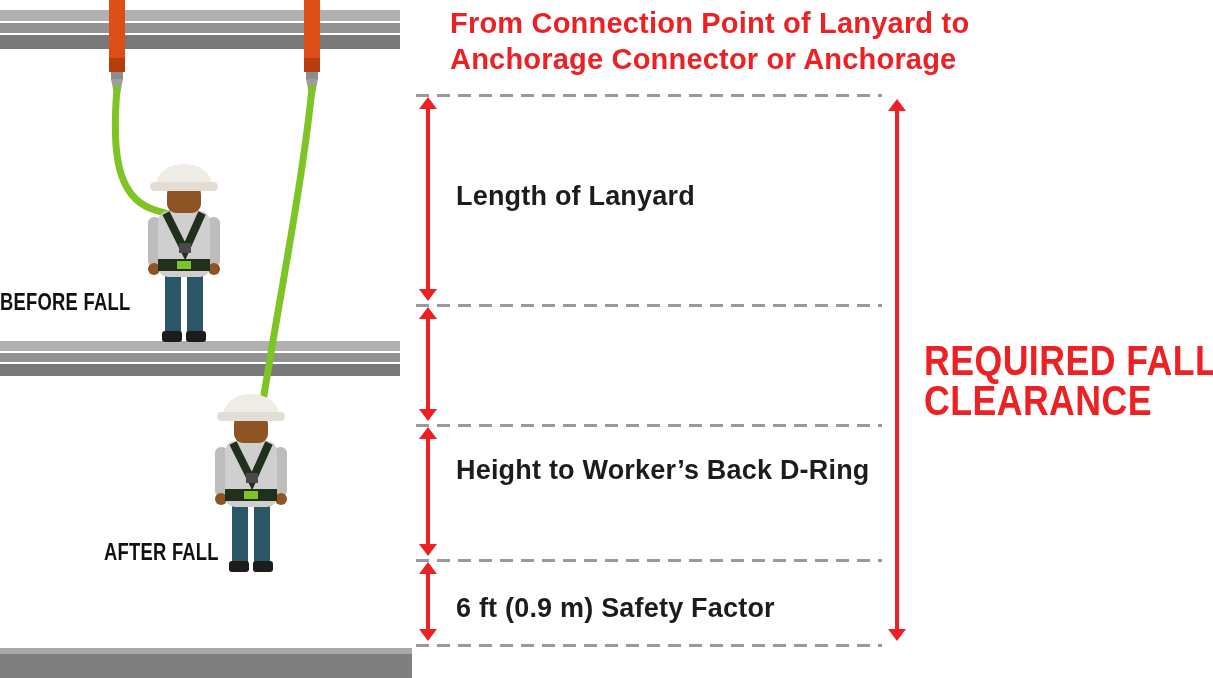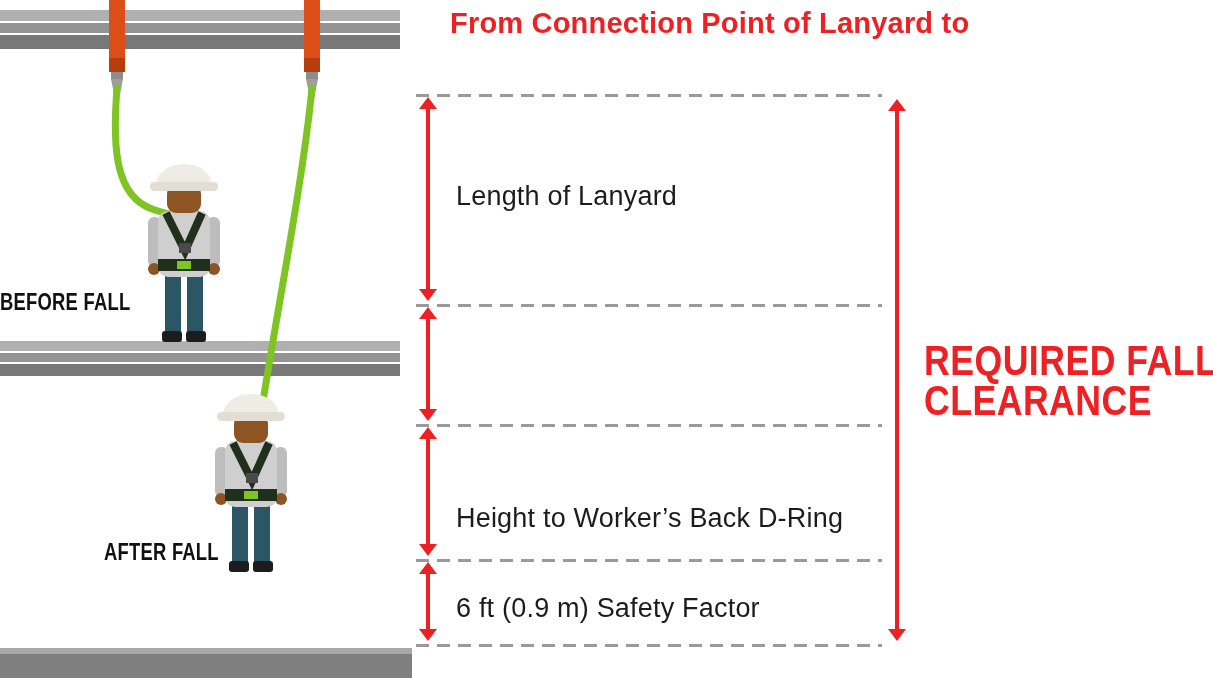--- a/index.html
+++ b/index.html
@@ -20,21 +20,21 @@
     border-left:9px solid transparent;border-right:9px solid transparent;
   }
   .varrow::before{top:-11px;border-bottom:12px solid var(--red,#ed2124);}
   .varrow::after{bottom:-11px;border-top:12px solid var(--red,#ed2124);}
   
   .title{
     position:absolute;left:430px;top:5px;font-size:29px;font-weight:700;
     color:var(--red,#ed2124);line-height:36px;letter-spacing:0.2px;margin-left:20px;
   }
   .seg-label{
-    position:absolute;left:456px;font-size:27px;font-weight:400;
+    position:absolute;left:456px;font-size:27px;font-weight:700;
     color:var(--label-black,#1c1c1c);line-height:40px;letter-spacing:0.2px;
   }
   .clearance{
     position:absolute;left:924px;top:341px;font-size:42px;font-weight:700;
     color:var(--red,#ed2124);line-height:40px;letter-spacing:0.5px;
     transform:scaleX(0.85);transform-origin:left top;white-space:nowrap;
   }
   .caps{
     position:absolute;font-size:23px;font-weight:700;color:#111;
     transform:scaleX(0.8);transform-origin:left top;white-space:nowrap;letter-spacing:0.3px;
@@ -111,39 +111,40 @@
 
     <use href="#worker" x="136" y="155"></use>
     <use href="#worker" x="203" y="385"></use>
   </svg>
 
   <div class="caps" id="before-label">BEFORE FALL</div>
   <div class="caps" id="after-label">AFTER FALL</div>
 
   <div class="title">
     <div>From Connection Point of Lanyard to</div>
+    <div>Anchorage Connector or Anchorage</div>
   </div>
 
   <div class="dash" style="top:94px"></div>
   <div class="dash" style="top:304px"></div>
   <div class="dash" style="top:424px"></div>
   <div class="dash" style="top:559px"></div>
   <div class="dash" style="top:644px"></div>
 
   <div class="varrow" style="left:428px;top:108px;height:182px"></div>
   <div class="varrow" style="left:428px;top:318px;height:92px"></div>
   <div class="varrow" style="left:428px;top:438px;height:107px"></div>
   <div class="varrow" style="left:428px;top:573px;height:57px"></div>
 
   <div class="varrow" style="left:897px;top:110px;height:520px"></div>
 
   <div class="seg-label" style="top:176px">
     <div>Length of Lanyard</div>
   </div>
-  <div class="seg-label" style="top:498px">
+  <div class="seg-label" style="top:450px">
     <div>Height to Worker’s Back D-Ring</div>
   </div>
   <div class="seg-label" style="top:588px">
     <div>6 ft (0.9 m) Safety Factor</div>
   </div>
 
   <div class="clearance">
     <div>REQUIRED FALL</div>
     <div>CLEARANCE</div>
   </div>

